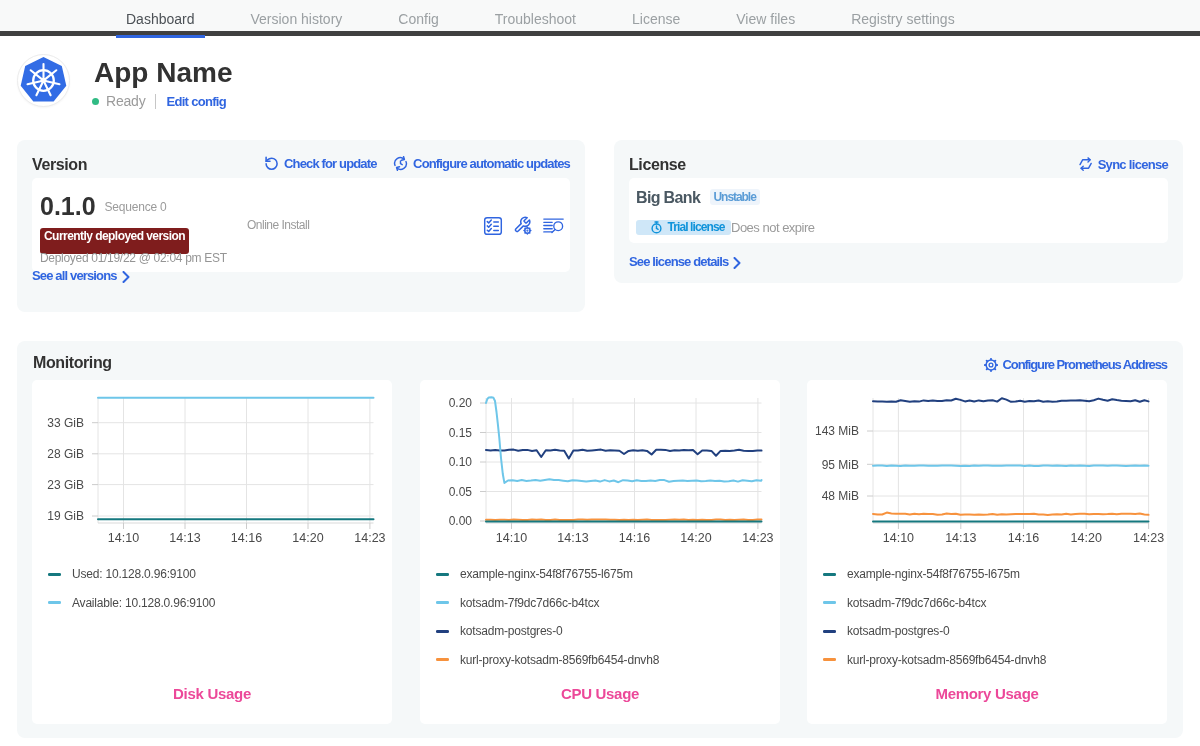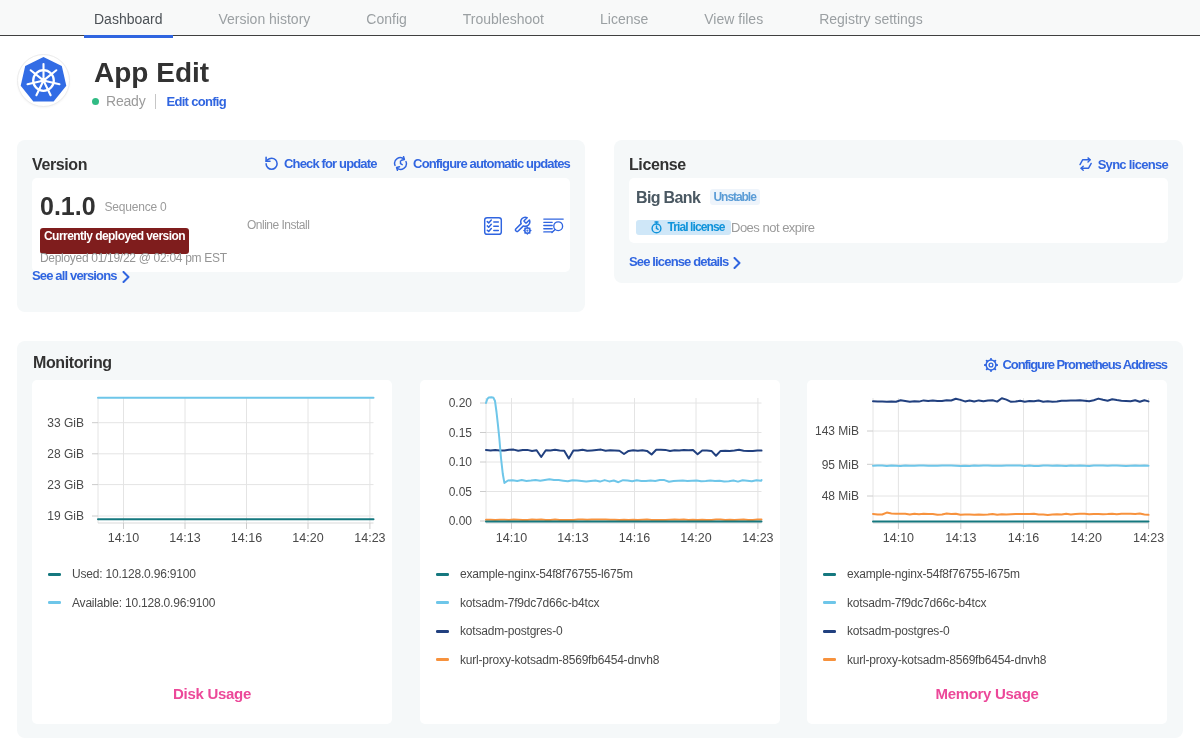--- a/index.html
+++ b/index.html
@@ -1,17 +1,17 @@
 <!DOCTYPE html>
 <html><head>
 <meta charset="utf-8">
 <style>
 * { margin:0; padding:0; box-sizing:border-box; }
 html,body { width:1200px; height:746px; background:#fff; font-family:"Liberation Sans",sans-serif; overflow:hidden; }
-.nav { height:36px; background:#f8f9f9; border-bottom:1px solid #404040; padding-left:66px; white-space:nowrap; }
+.nav { height:36px; background:#f8f9f9; border-bottom:5px solid #404040; padding-left:98px; white-space:nowrap; }
 .tab { display:inline-block; height:36px; line-height:38px; padding:0 10px; margin:0 18px; font-size:14px; color:#9ba0a3; }
 .tab.active { color:#4c5156; border-bottom:3px solid #3065e0; line-height:35px; }
 .content { position:relative; width:1200px; height:710px; }
 .abs { position:absolute; }
 h1 { font-size:28px; font-weight:bold; color:#323232; letter-spacing:0; line-height:28px; }
 .card { position:absolute; background:#f5f8f9; border-radius:8px; }
 .card h2 { font-size:16px; font-weight:bold; color:#323232; letter-spacing:-0.4px; line-height:16px; }
 .wcard { position:absolute; background:#fff; border-radius:5px; }
 .link { font-size:13px; font-weight:bold; color:#3065e0; letter-spacing:-0.7px; line-height:16px; white-space:nowrap; }
 .link svg { vertical-align:-3px; margin-right:5px; }
@@ -40,21 +40,21 @@
           <line x1="29.42" y1="27.17" x2="42.49" y2="30.15"></line>
           <line x1="27.80" y1="29.20" x2="33.62" y2="41.28"></line>
           <line x1="25.20" y1="29.20" x2="19.38" y2="41.28"></line>
           <line x1="23.58" y1="27.17" x2="10.51" y2="30.15"></line>
           <line x1="24.15" y1="24.63" x2="13.68" y2="16.27"></line>
         </g>
       <circle cx="26.5" cy="26.5" r="10.3" fill="none" stroke="#fff" stroke-width="2.3"></circle>
       <circle cx="26.5" cy="26.5" r="2.8" fill="#fff"></circle>
     </svg>
   </div>
-  <h1 class="abs" style="left:94px; top:23px;">App Edit</h1>
+  <h1 class="abs" style="left:94px; top:23px;">App Name</h1>
   <div class="abs" style="left:92px; top:56px; height:16px;"><span class="dot" style="vertical-align:1px;"></span><span class="gray" style="font-size:14px; letter-spacing:-0.2px; margin-left:7px;">Ready</span><span style="display:inline-block; width:1px; height:15px; background:#c6c6c6; margin:0 10px; vertical-align:-3px;"></span><span class="link">Edit config</span></div>
   <div class="card" style="left:17px; top:104px; width:568px; height:171.5px;">
     <h2 class="abs" style="left:15px; top:16.7px;">Version</h2>
     <div class="abs" style="right:15px; top:16.1px; display:flex; gap:16.5px;">
       <span class="link"><svg width="15" height="15" viewBox="0 0 15 15" fill="none" stroke="#3065e0" stroke-width="1.55" stroke-linecap="round" stroke-linejoin="round">
             <path d="M2.1 7.7 a5.5 5.5 0 1 0 5.5 -5.5 a5.9 5.9 0 0 0 -4.1 1.7 L2.1 5.2"></path>
             <path d="M2.1 1.3 v3.9 h3.9"></path>
           </svg><span style="letter-spacing:-0.85px;">Check for update</span></span>
       <span class="link"><svg width="15" height="15" viewBox="0 0 15 15" fill="none" stroke="#3065e0" stroke-width="1.45" stroke-linecap="round" stroke-linejoin="round">
             <path d="M2.05 9.4 a5.6 5.6 0 0 1 9.1 -6.1"></path>
@@ -239,20 +239,21 @@
           </div>
         <div class="lrow">
             <span class="dash" style="background:#21407f;"></span>
             <span class="ltext">kotsadm-postgres-0</span>
           </div>
         <div class="lrow">
             <span class="dash" style="background:#f7923d;"></span>
             <span class="ltext">kurl-proxy-kotsadm-8569fb6454-dnvh8</span>
           </div>
       </div>
+      <div class="ctitle">CPU Usage</div>
     </div>
     <div class="chart-card" style="left:790px;">
       <svg class="plot" width="360" height="172" viewBox="0 0 360 172">
           <line x1="66" y1="18" x2="66" y2="143" stroke="#e4e4e4" stroke-width="1"></line>
           <line x1="91.4" y1="18" x2="91.4" y2="143" stroke="#e4e4e4" stroke-width="1"></line>
           <line x1="153.8" y1="18" x2="153.8" y2="143" stroke="#e4e4e4" stroke-width="1"></line>
           <line x1="216.5" y1="18" x2="216.5" y2="143" stroke="#e4e4e4" stroke-width="1"></line>
           <line x1="279.2" y1="18" x2="279.2" y2="143" stroke="#e4e4e4" stroke-width="1"></line>
           <line x1="341.6" y1="18" x2="341.6" y2="143" stroke="#e4e4e4" stroke-width="1"></line>
           <line x1="66" y1="51" x2="341.5" y2="51" stroke="#e4e4e4" stroke-width="1"></line>

